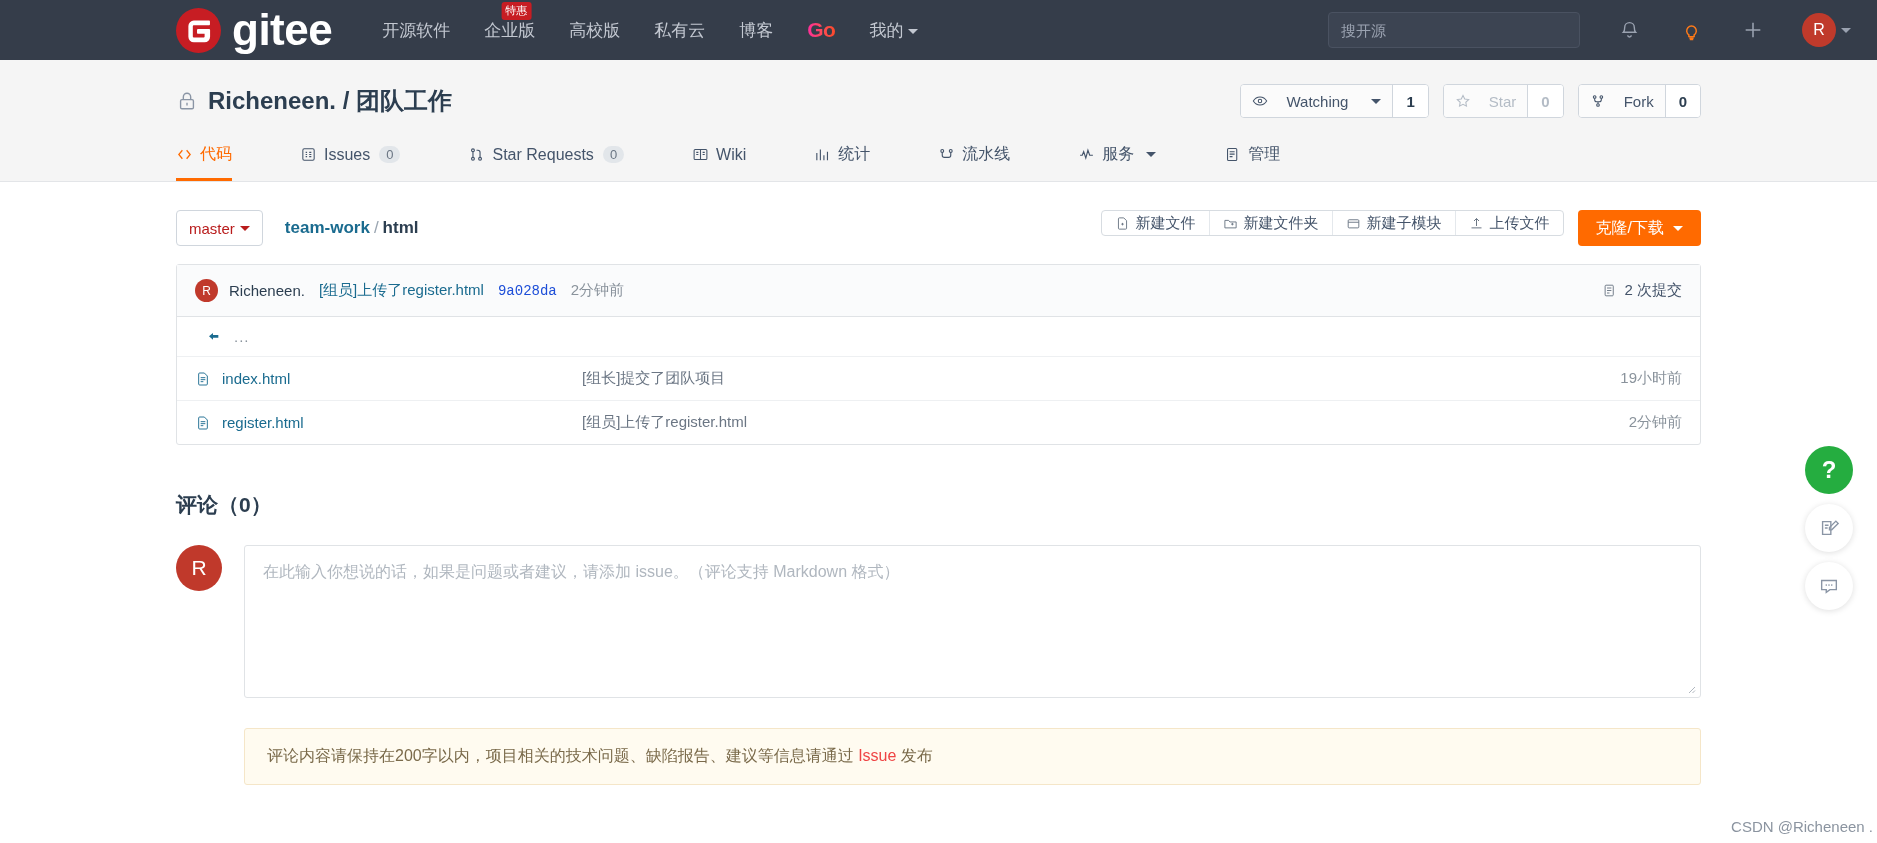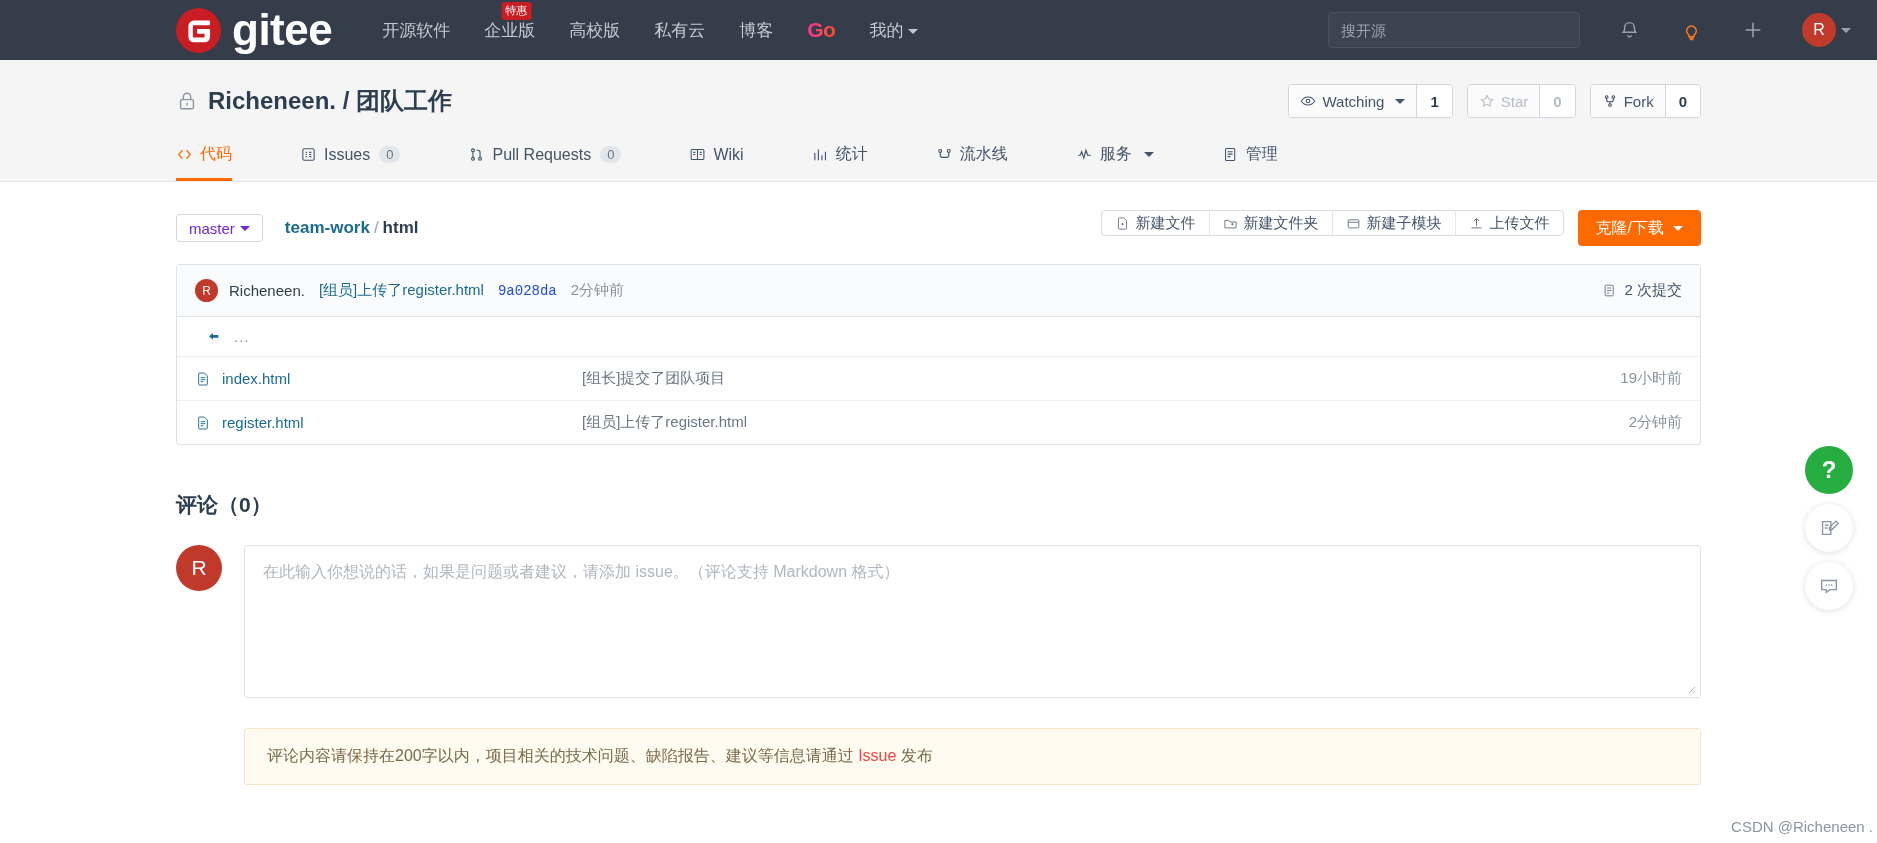--- a/index.html
+++ b/index.html
@@ -92,21 +92,21 @@
   .repo-title {
     font-size: 24px; font-weight: 700; color: #2c3e50;
   }
   .repo-actions { margin-left: auto; display: flex; gap: 14px; }
   .btn-group {
     display: flex; align-items: stretch;
     border: 1px solid #d0d6dd; border-radius: 4px; overflow: hidden;
     background: #fff; height: 34px;
   }
   .btn-group-main {
-    display: flex; align-items: center; gap: 6px;
+    display: flex; align-items: center; gap: 18px;
     padding: 0 11px; font-size: 15px; color: #44546a;
     background: #fbfbfb; cursor: pointer; white-space: nowrap;
   }
   .btn-group-count {
     display: flex; align-items: center; padding: 0 13px;
     font-size: 15px; font-weight: 700; color: #2c3e50;
     border-left: 1px solid #d0d6dd; background: #fff;
   }
   .btn-group.muted .btn-group-main,
   .btn-group.muted .btn-group-count { color: #b4bcc6; }
@@ -124,22 +124,22 @@
     font-size: 13px; border-radius: 9px; padding: 1px 7px; margin-left: 2px;
   }
 
   
   .main { padding: 0 176px; background: #fff; }
   .toolbar {
     display: flex; align-items: center;
     padding-top: 28px; padding-bottom: 18px;
   }
   .branch-btn {
-    height: 28px; border: 1px solid #d0d6dd; border-radius: 4px;
-    background: #fff; color: #6d28d9; font-size: 15px;
+    height: 36px; border: 1px solid #d0d6dd; border-radius: 4px;
+    background: #fff; color: #b91c1c; font-size: 15px;
     display: flex; align-items: center; padding: 0 12px;
     cursor: pointer;
     text-align: center;
   }
   .breadcrumb {
     margin-left: 22px; font-size: 17px; font-weight: 700;
   }
   .bc-link { color: #1a6b8f; cursor: pointer; }
   .bc-sep { color: #9aa5b1; font-weight: 400; margin: 0 4px; }
   .bc-current { color: #2c3e50; }
@@ -374,21 +374,21 @@
       <span>Issues</span>
       <span class="tab-count">0</span>
     </div>
     <div class="tab">
       <svg width="17" height="17" viewBox="0 0 24 24" fill="none" stroke="#44546a" stroke-width="1.6">
         <circle cx="7" cy="6" r="2"></circle>
           <circle cx="7" cy="18" r="2"></circle>
           <circle cx="17" cy="18" r="2"></circle>
         <path d="M7 8v8M17 16V9a3 3 0 0 0-3-3h-2"></path>
       </svg>
-      <span>Pull Requests</span>
+      <span>Star Requests</span>
       <span class="tab-count">0</span>
     </div>
     <div class="tab">
       <svg width="17" height="17" viewBox="0 0 24 24" fill="none" stroke="#44546a" stroke-width="1.5">
         <rect x="3" y="5" width="18" height="14" rx="1.5"></rect>
           <path d="M12 5v14M6 9h3M6 12h3M15 9h3M15 12h3"></path>
       </svg>
       <span>Wiki</span>
     </div>
     <div class="tab">

